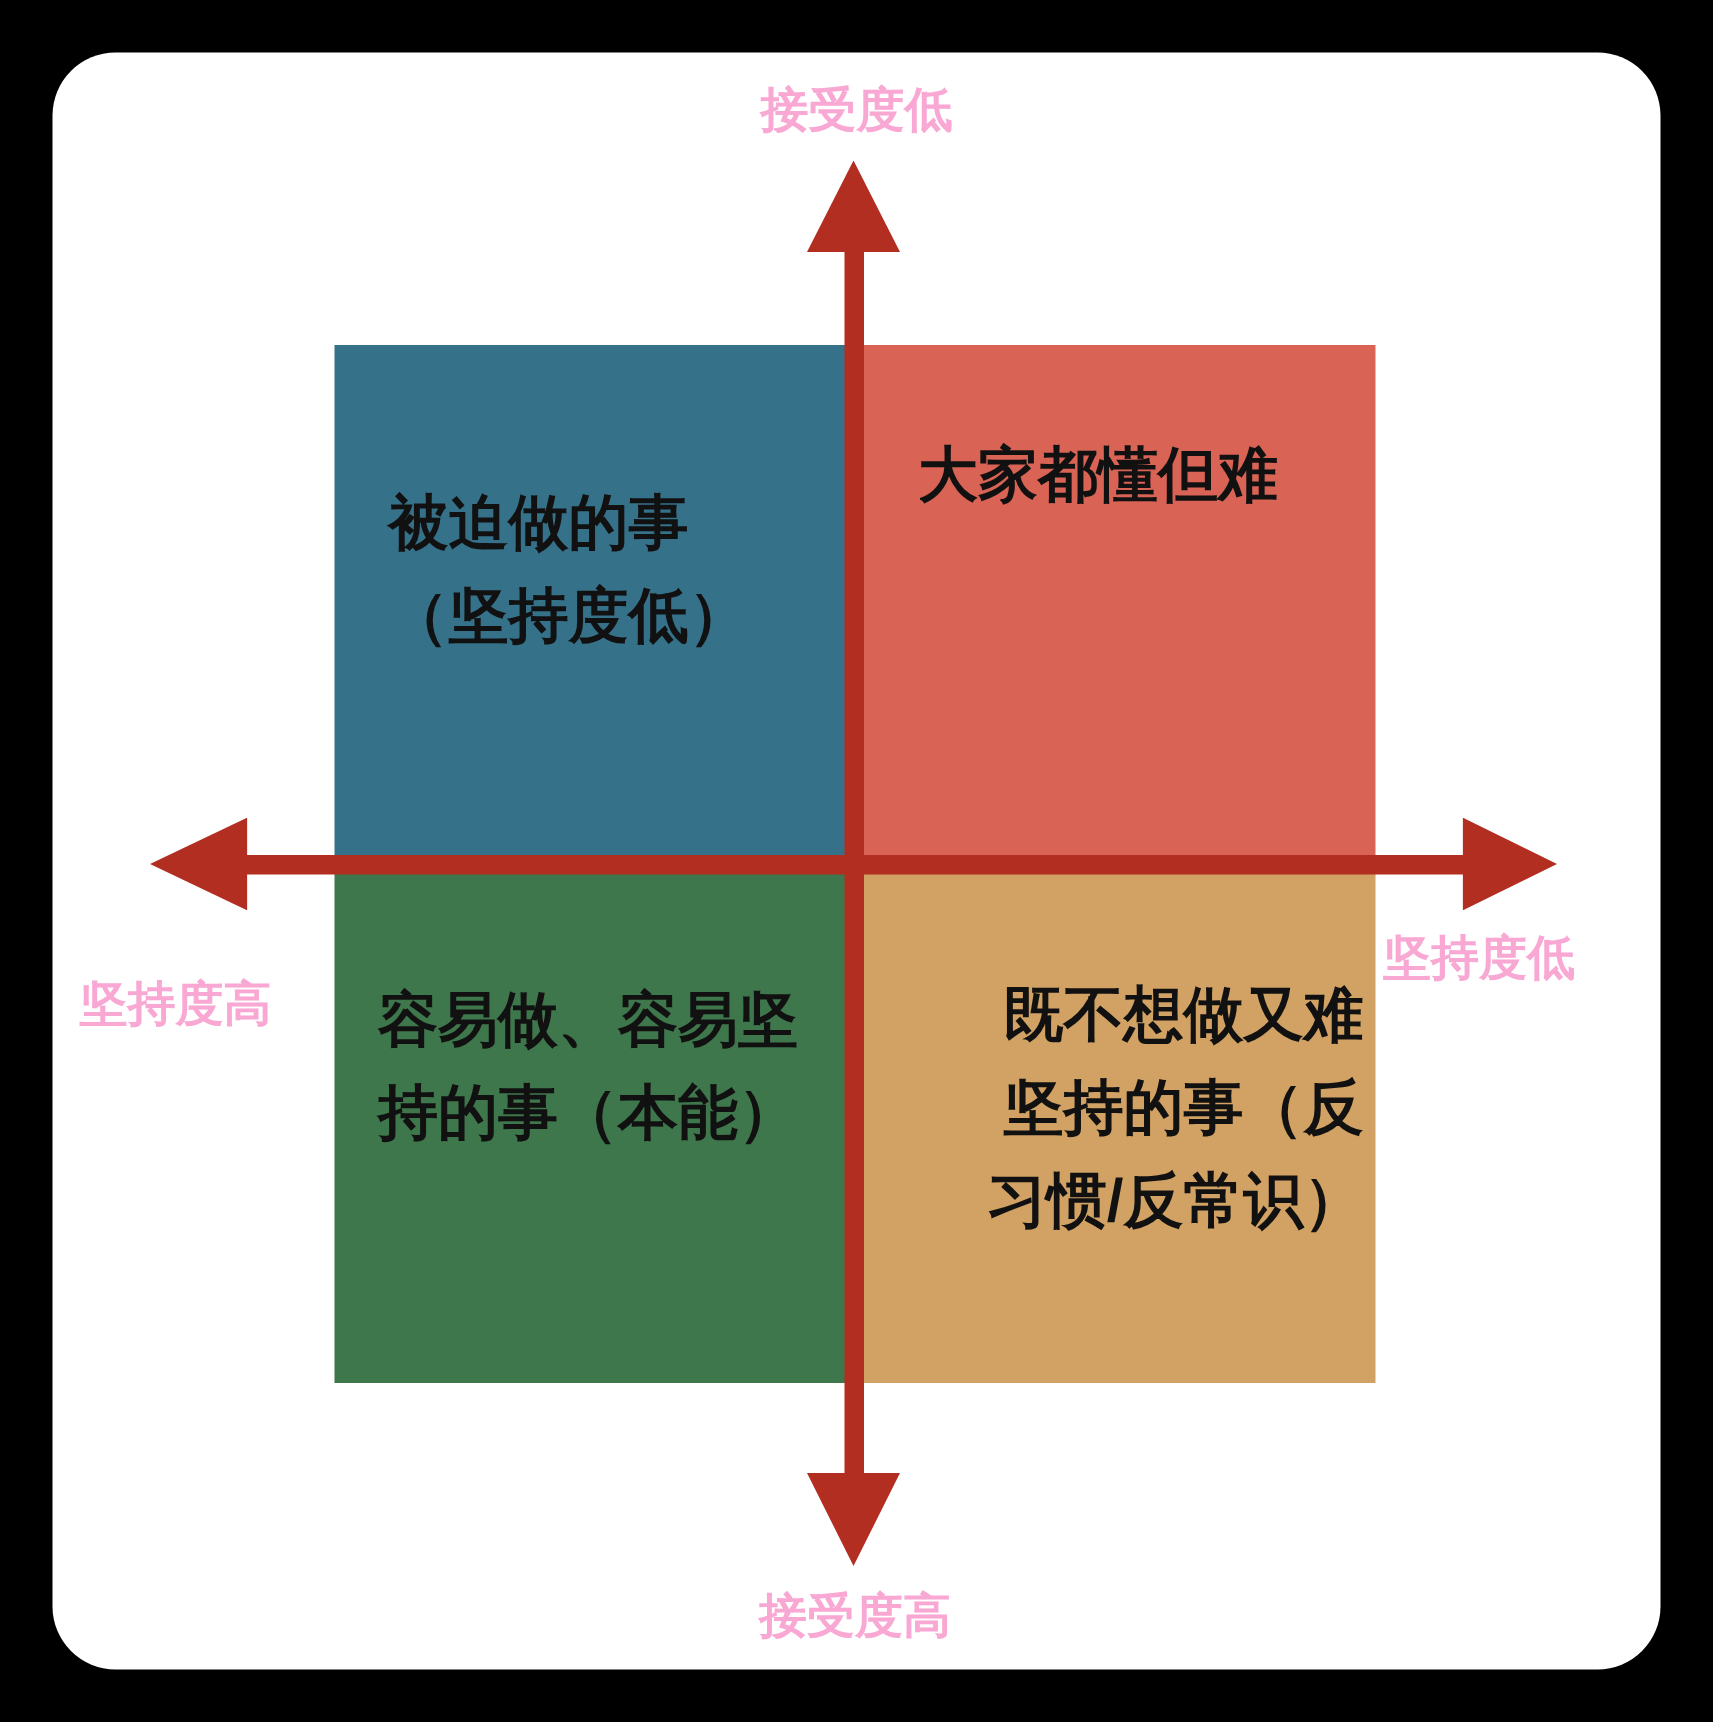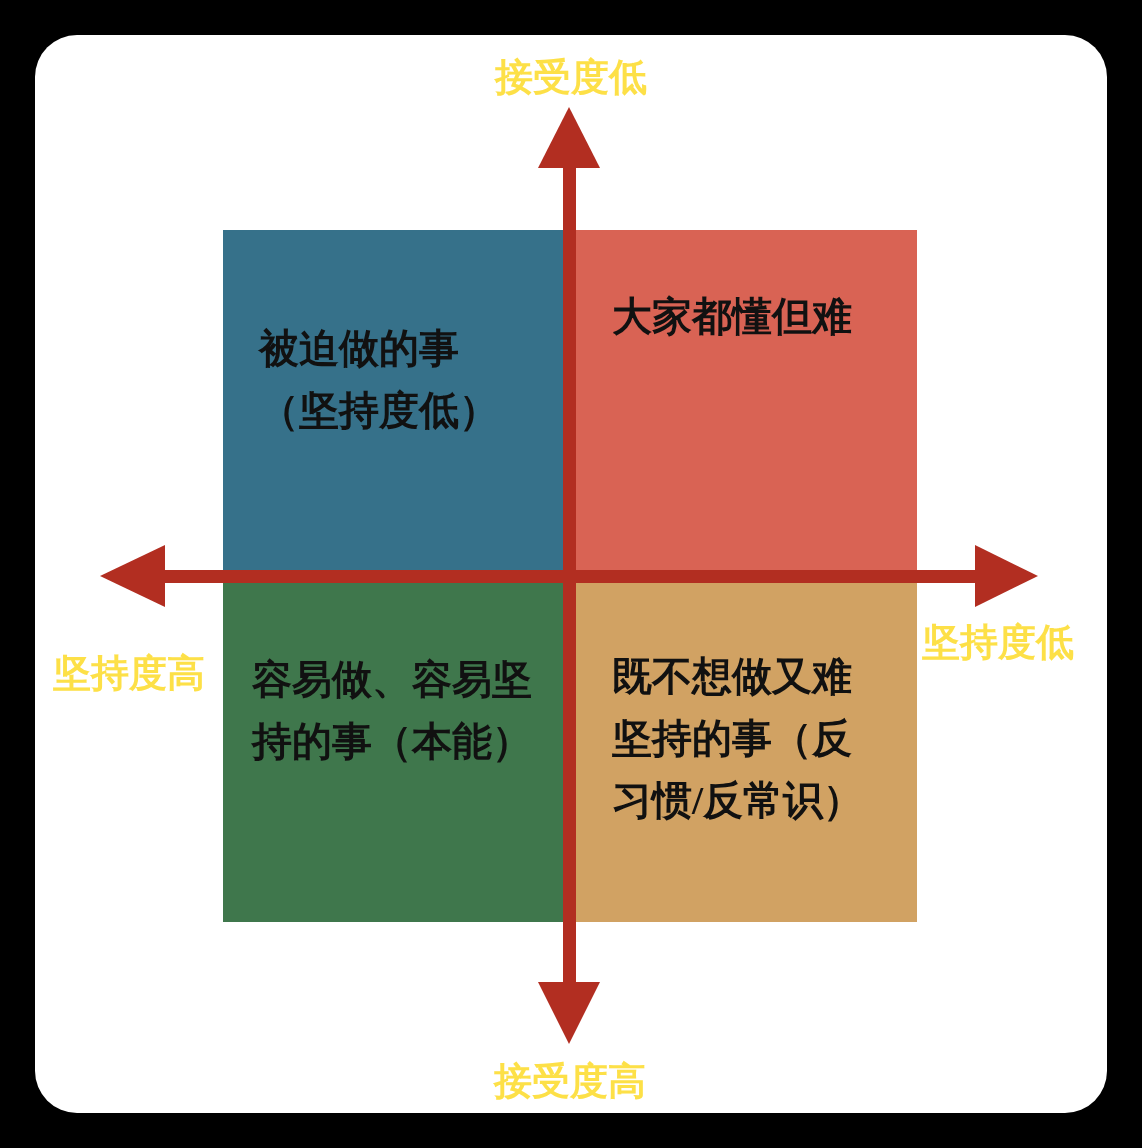--- a/index.html
+++ b/index.html
@@ -1,21 +1,21 @@
 <!DOCTYPE html>
 <html><head>
 <meta charset="utf-8">
 <style>
   html,body{margin:0;padding:0;}
   body{font-family:"Liberation Sans","DejaVu Sans",sans-serif;}
   .frame{position:relative;width:1142px;height:1148px;overflow:hidden;}
   .panel{position:absolute;left:35px;top:35px;width:1072px;height:1078px;border-radius:42px;}
   
   .quad-grid{position:absolute;left:223px;top:230px;width:694px;height:840px;
-             display:grid;grid-template-columns:347px 347px;grid-template-rows:346px 346px;font-family:Liberation Serif, serif;}
+             display:grid;grid-template-columns:347px 347px;grid-template-rows:346px 346px;}
   .quad{box-sizing:border-box;color:#111111;font-weight:700;font-size:40px;line-height:62px;
         padding-left:36px;padding-right:8px;}
   .quad-right{padding-left:42px;}
   .q-tl{padding-top:88px;}
   .q-tr{padding-top:56px;}
   .q-bl{padding-top:73px;padding-left:29px;}
   .q-br{padding-top:70px;}
   .quad-line{white-space:nowrap;}
   
   .shaft{position:absolute;}
@@ -24,21 +24,21 @@
   .head{position:absolute;}
   .head-up{left:538px;top:107px;width:62px;height:61px;
            clip-path:polygon(50% 0,100% 100%,0 100%);}
   .head-down{left:538px;top:982px;width:62px;height:62px;
              clip-path:polygon(0 0,100% 0,50% 100%);}
   .head-left{left:100px;top:545px;width:65px;height:62px;
              clip-path:polygon(100% 0,100% 100%,0 50%);}
   .head-right{left:975px;top:545px;width:63px;height:62px;
               clip-path:polygon(0 0,100% 50%,0 100%);}
   
-  .axis-label{position:absolute;color:#fde047;font-weight:700;font-size:38px;white-space:nowrap;}
+  .axis-label{position:absolute;color:#f9a8d4;font-weight:700;font-size:32px;white-space:nowrap;}
   .axis-label-top{left:571px;top:52px;transform:translateX(-50%);}
   .axis-label-bottom{left:570px;top:1056px;transform:translateX(-50%);}
   .axis-label-left{left:53px;top:648px;}
   .axis-label-right{left:922px;top:617px;}
 </style>
 </head>
 <body>
 
 <div class="frame" style="background-color: rgb(0, 0, 0);">
   <div class="panel" style="background-color: rgb(255, 255, 255);"></div>
@@ -48,21 +48,21 @@
       <div class="quad-line">被迫做的事</div>
       <div class="quad-line">（坚持度低）</div>
     </div>
     <div class="quad quad-right q-tr" style="background-color: rgb(217, 99, 84);">
       <div class="quad-line">大家都懂但难</div>
     </div>
     <div class="quad q-bl" style="background-color: rgb(63, 119, 76);">
       <div class="quad-line">容易做、容易坚</div>
       <div class="quad-line">持的事（本能）</div>
     </div>
-    <div class="quad quad-right q-br" style="background-color: rgb(209, 162, 99);">
+    <div class="quad quad-right q-br" style="background-color: rgb(209, 162, 99); text-align: right;">
       <div class="quad-line">既不想做又难</div>
       <div class="quad-line">坚持的事（反</div>
       <div class="quad-line">习惯/反常识）</div>
     </div>
   </div>
 
   <div class="shaft shaft-v" style="background-color: rgb(178, 46, 33);"></div>
   <div class="shaft shaft-h" style="background-color: rgb(178, 46, 33);"></div>
   <div class="head head-up" style="background-color: rgb(178, 46, 33);"></div>
   <div class="head head-down" style="background-color: rgb(178, 46, 33);"></div>

